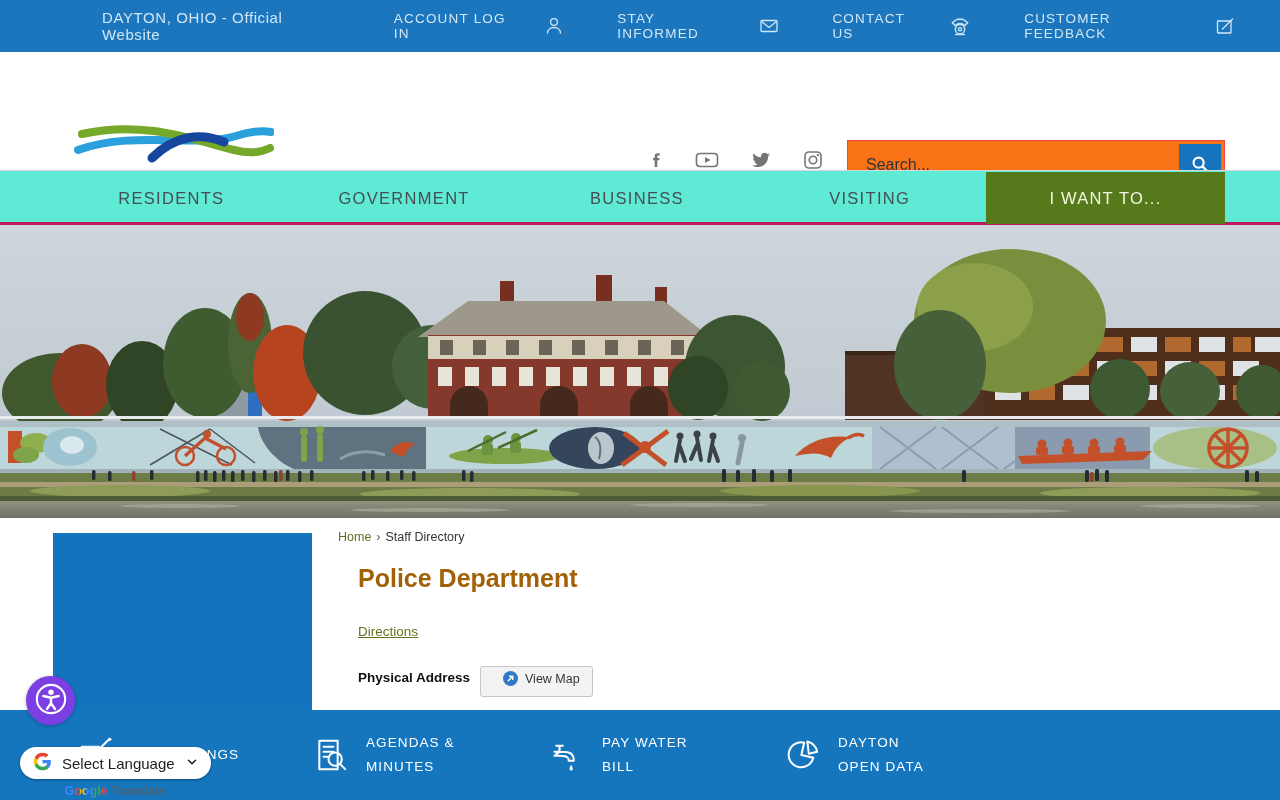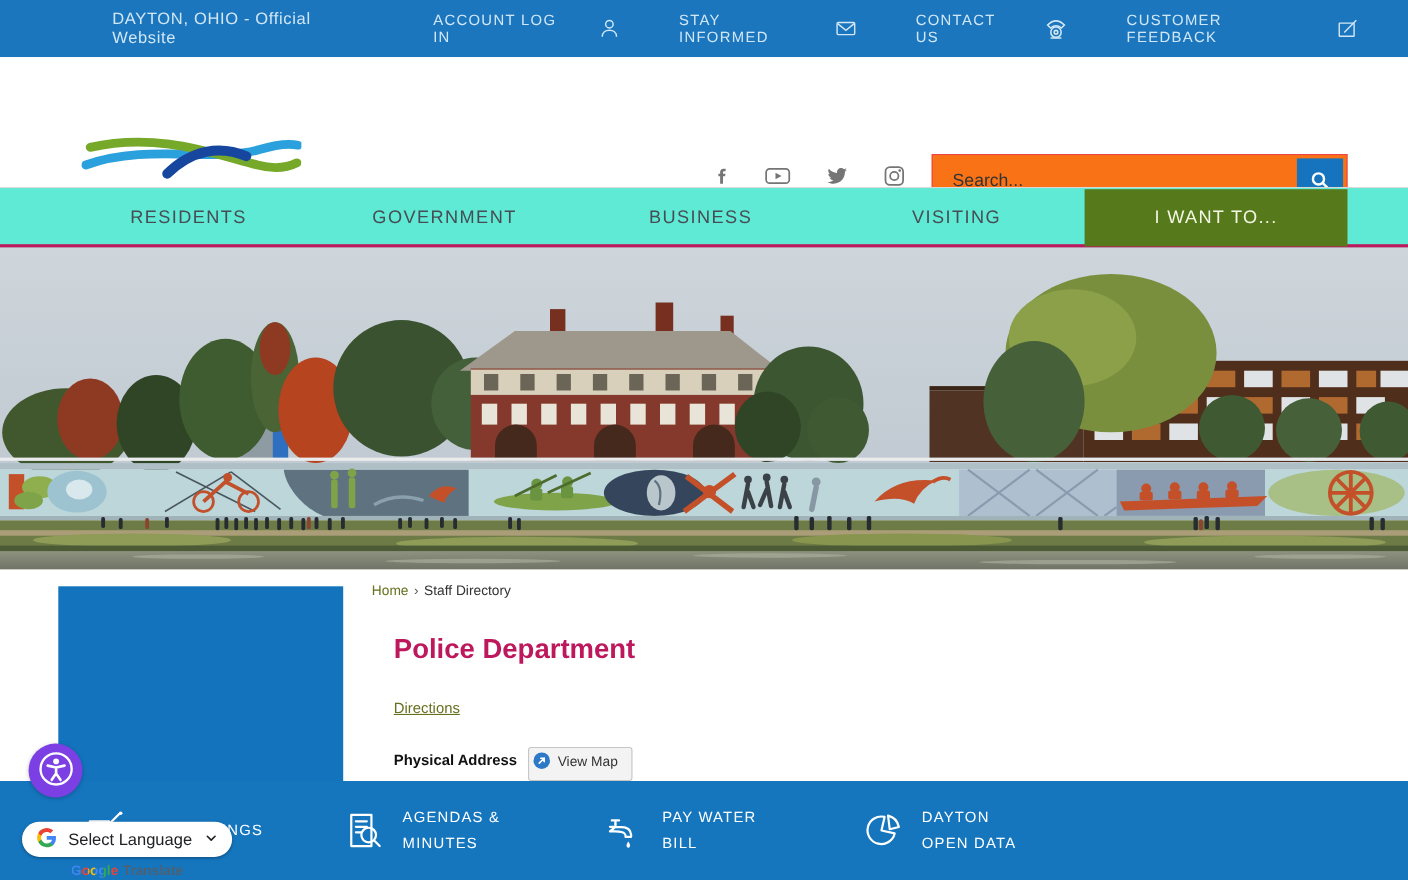--- a/index.html
+++ b/index.html
@@ -48,27 +48,27 @@
   .hero { position:absolute; top:225px; left:0; width:1280px; height:293px; overflow:hidden; }
   .hero svg { display:block; }
   
   .content { position:absolute; top:518px; left:0; width:1280px; height:192px; background:#fff; z-index:1; }
   .sidepanel { position:absolute; left:53px; top:15px; width:259px; height:230px;
     background:var(--panel-blue,#1374bd); }
   .main-area { position:absolute; left:338px; top:12px; width:880px; }
   .breadcrumb { font-size:12.5px; color:#333; }
   .breadcrumb .bc-home { color:var(--link-olive,#6d7a29); text-decoration:none; cursor:pointer; }
   .breadcrumb .bc-sep { color:#555; margin:0 5px; }
-  .page-title { margin-left:20px; margin-top:32px; font-size:25px; font-weight:bold; color:#be185d; }
+  .page-title { margin-left:20px; margin-top:20px; font-size:25px; font-weight:bold; color:#a16207; }
   .directions-link { display:inline-block; margin-left:20px; margin-top:31px;
     color:var(--link-olive,#5d6c1e); font-size:13.5px; text-decoration:underline; cursor:pointer; }
   .address-row { margin-left:20px; margin-top:26px; display:flex; align-items:flex-start; }
   .address-label { font-weight:bold; font-size:13.5px; color:#111; width:122px; padding-top:4px; }
   .viewmap-btn { display:inline-flex; align-items:center; gap:7px; cursor:pointer;
-    background:#f3f3f3; border:1px solid #c6c6c6; border-radius:3px; padding:4px 12px 10px 4px;
+    background:#f3f3f3; border:1px solid #c6c6c6; border-radius:3px; padding:4px 12px 10px 22px;
     font-size:12.5px; color:#333; font-family:"Liberation Sans",sans-serif; }
   .vm-circle { width:15px; height:15px; border-radius:50%; background:#2d79c7;
     display:inline-flex; align-items:center; justify-content:center; }
   
   .footer { position:absolute; top:710px; left:0; width:1280px; height:90px;
     background:var(--footer-blue,#1576be); display:flex; align-items:center;
     padding-left:75px; z-index:2; }
   .fitem { width:236px; display:flex; align-items:center; gap:15px; cursor:pointer; text-decoration:none; }
   .fitem svg { flex:0 0 auto; display:block; }
   .flabel { color:#fff; font-size:13.5px; letter-spacing:1.1px; line-height:1.75; }

